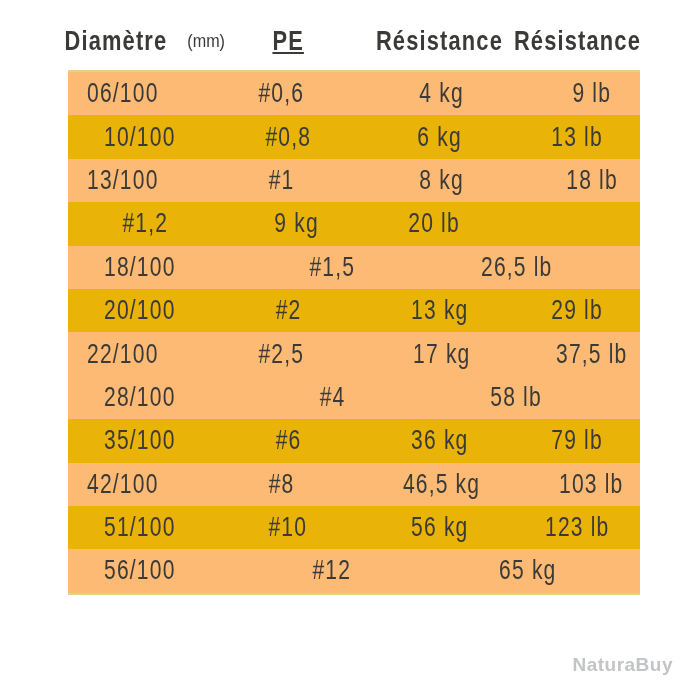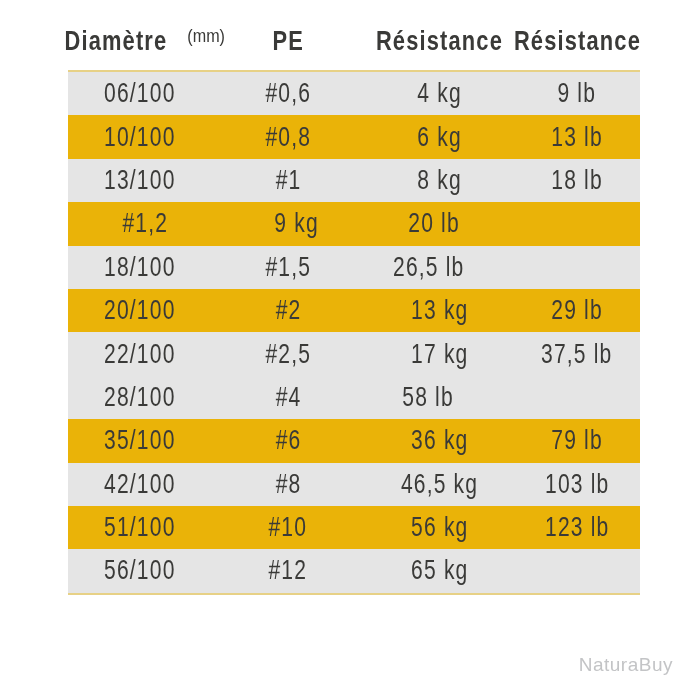--- a/index.html
+++ b/index.html
@@ -18,28 +18,28 @@
     position: absolute;
     left: 68px;
     top: 22px;
     width: 572px;
     height: 38px;
     display: flex;
     align-items: center;
   }
   .hcell {
     display: flex;
-    align-items: flex-start;
+    align-items: center;
     justify-content: center;
     font-size: 28px;
     font-weight: 600;
     white-space: nowrap;
   }
   .c0 { width: 25%; }
-  .c1 { width: 27%; }
+  .c1 { width: 27%; text-decoration: underline; }
   .c2 { width: 26%; }
   .c3 { width: 22%; }
   .cond {
     display: inline-block;
     transform: scaleX(0.78);
     letter-spacing: 1.5px;
     white-space: nowrap;
   }
   .hsub {
     font-size: 19px;
@@ -56,35 +56,35 @@
     width: 572px;
     border-top: 2px solid #e7d186;
     border-bottom: 2px solid #e7d186;
   }
   .trow {
     display: flex;
     height: 43.4px;
     align-items: center;
     background: #eab308;
   }
-  .trow.alt { background: #e5e5e5; }
+  .trow.alt { background: #fdba74; gap: 44px; }
   .tcell {
     font-size: 27px;
     text-align: center;
     white-space: nowrap;
   }
   
   .watermark {
     position: absolute;
     right: 20px;
     bottom: 14px;
     font-size: 19px;
     letter-spacing: 0.5px;
     color: #c3c4c6;
-    font-weight: 400;
+    font-weight: 700;
   }
 </style>
 </head>
 <body>
 
 <div class="page">
 
   <div class="header-row">
     <div class="hcell c0">
       <span class="cond">Diamètre</span>

